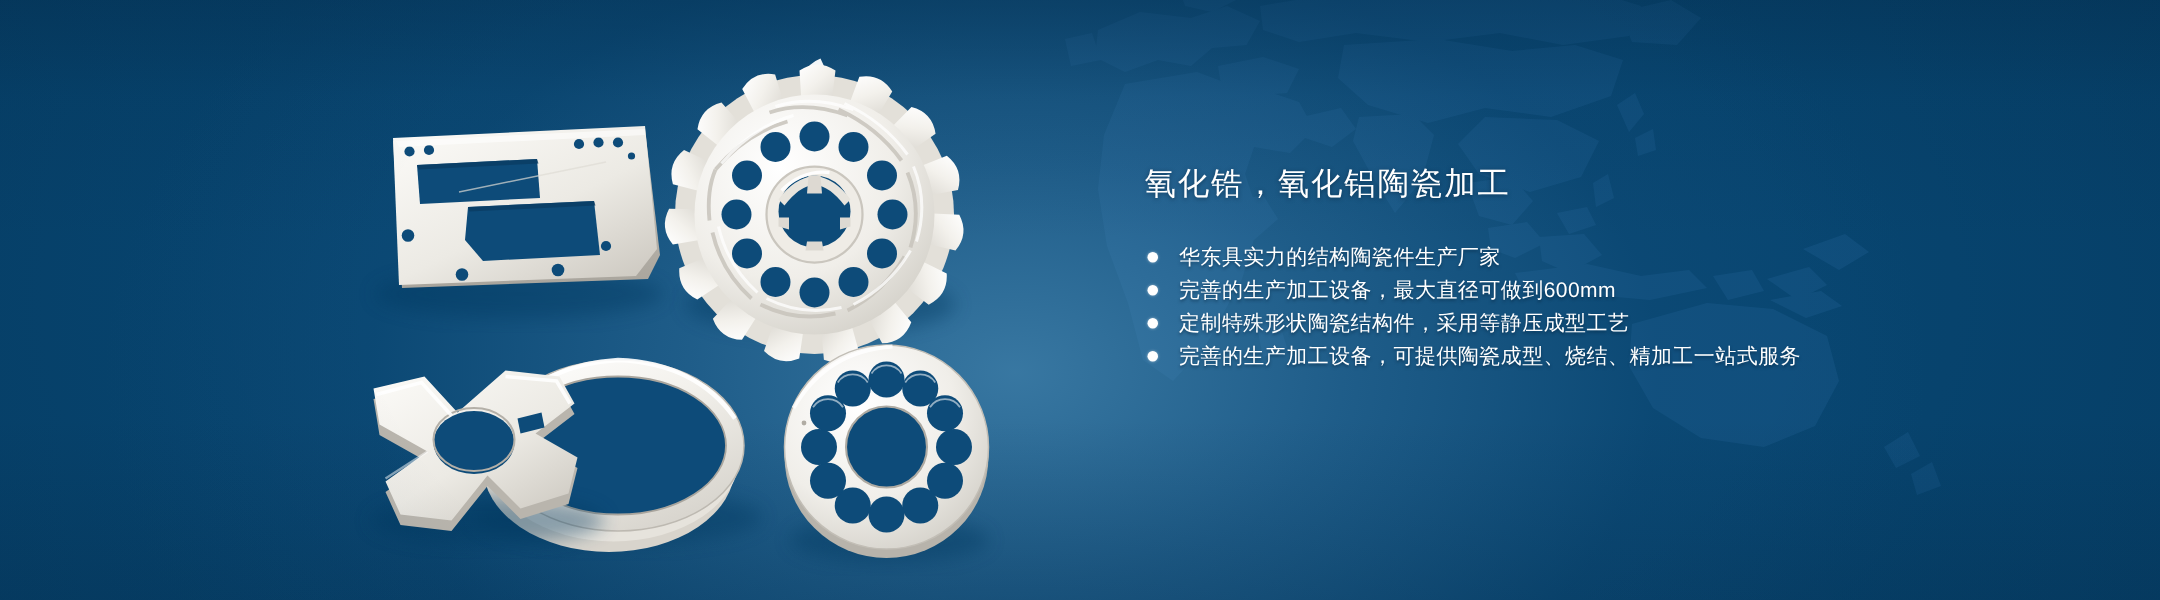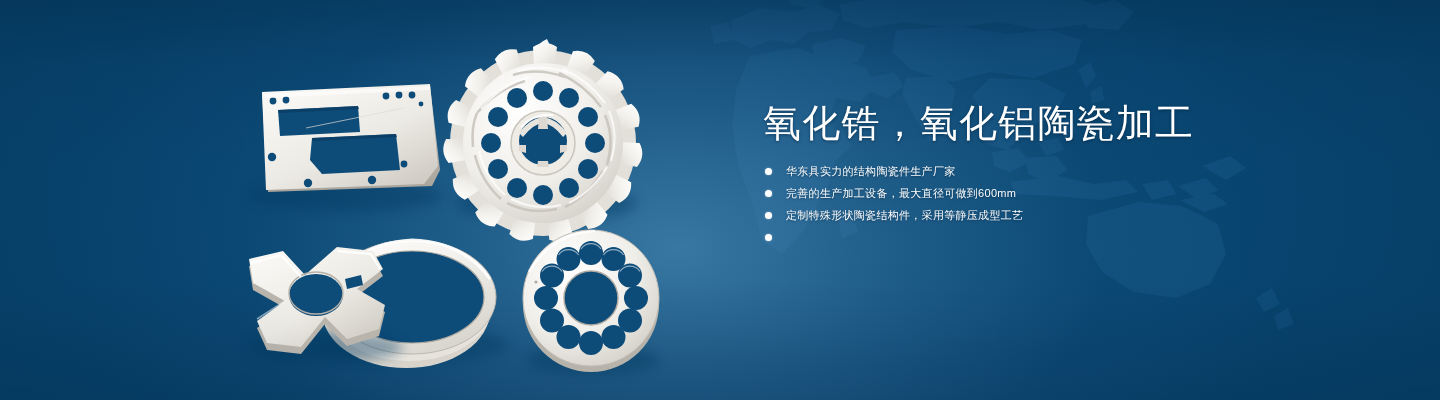--- a/index.html
+++ b/index.html
@@ -78,37 +78,37 @@
 
   
   .textblock {
     position: absolute;
     left: 763px;
     top: 106px;
     width: 620px;
   }
   .headline {
     color: #ffffff;
-    font-size: 38px;
+    font-size: 21px;
     line-height: 34px;
     letter-spacing: 1.2px;
     font-weight: 400;
     margin: 0 0 20px 0;
     white-space: nowrap;
     text-shadow: 0 1px 3px rgba(2,28,50,0.55);
   }
   .bullets {
     list-style: none;
     margin: 0;
     padding: 0;
   }
   .bullet {
     position: relative;
     color: #ffffff;
-    font-size: 11px;
+    font-size: 14px;
     line-height: 22px;
     padding-left: 23px;
     white-space: nowrap;
     letter-spacing: 0.3px;
     text-shadow: 0 1px 2px rgba(2,28,50,0.5);
   }
   .bullet-dot {
     position: absolute;
     left: 2px;
     top: 8px;
@@ -455,17 +455,18 @@
       <li class="bullet">
         <span class="bullet-dot"></span>
         <span>完善的生产加工设备，最大直径可做到600mm</span>
       </li>
       <li class="bullet">
         <span class="bullet-dot"></span>
         <span>定制特殊形状陶瓷结构件，采用等静压成型工艺</span>
       </li>
       <li class="bullet">
         <span class="bullet-dot"></span>
+        <span>完善的生产加工设备，可提供陶瓷成型、烧结、精加工一站式服务</span>
       </li>
     </ul>
   </div>
 
 </div>
 
 </body></html>

